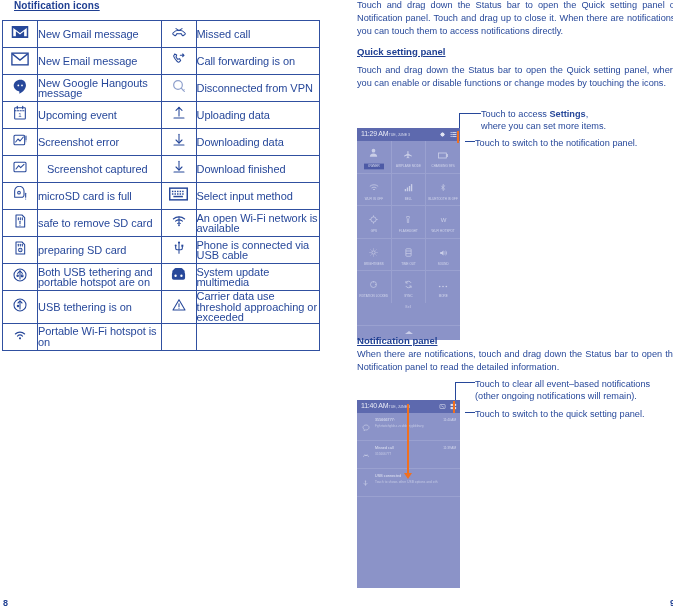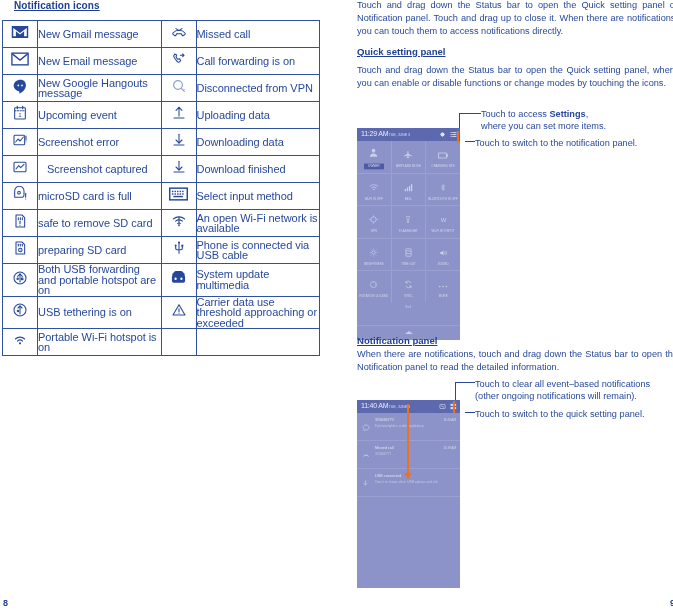--- a/index.html
+++ b/index.html
@@ -345,21 +345,21 @@
             <td class="lb">Phone is connected via USB cable</td>
           </tr>
           <tr>
             <td class="ic"><span class="glyph"><svg width="18" height="16" viewBox="0 0 24 24" fill="none" stroke="#27489a" stroke-width="1.6" stroke-linecap="round" stroke-linejoin="round">
                   <circle cx="12" cy="12" r="9"></circle>
                   <line x1="12" y1="5.5" x2="12" y2="18"></line>
                   <path d="M8.5 9.5L12 6l3.5 3.5"></path>
                   <circle cx="8.5" cy="13" r="1.1"></circle>
                   <rect x="14" y="12" width="2.4" height="2.4"></rect>
                 </svg></span></td>
-            <td class="lb">Both USB forwarding and portable hotspot are on</td>
+            <td class="lb">Both USB tethering and portable hotspot are on</td>
             <td class="ic"><span class="glyph"><svg width="19" height="14" viewBox="0 0 26 18">
                   <path d="M4 7.5a9 9 0 0118 0v5.5a2.5 2.5 0 01-2.5 2.5h-13A2.5 2.5 0 014 13z" fill="#27489a"></path>
                   <circle cx="9" cy="10" r="1.6" fill="#fff"></circle>
                   <circle cx="17" cy="10" r="1.6" fill="#fff"></circle>
                   <line x1="5" y1="3" x2="8" y2="6" stroke="#27489a" stroke-width="1.8"></line>
                   <line x1="21" y1="3" x2="18" y2="6" stroke="#27489a" stroke-width="1.8"></line>
                 </svg></span></td>
             <td class="lb">System update multimedia</td>
           </tr>
           <tr>

